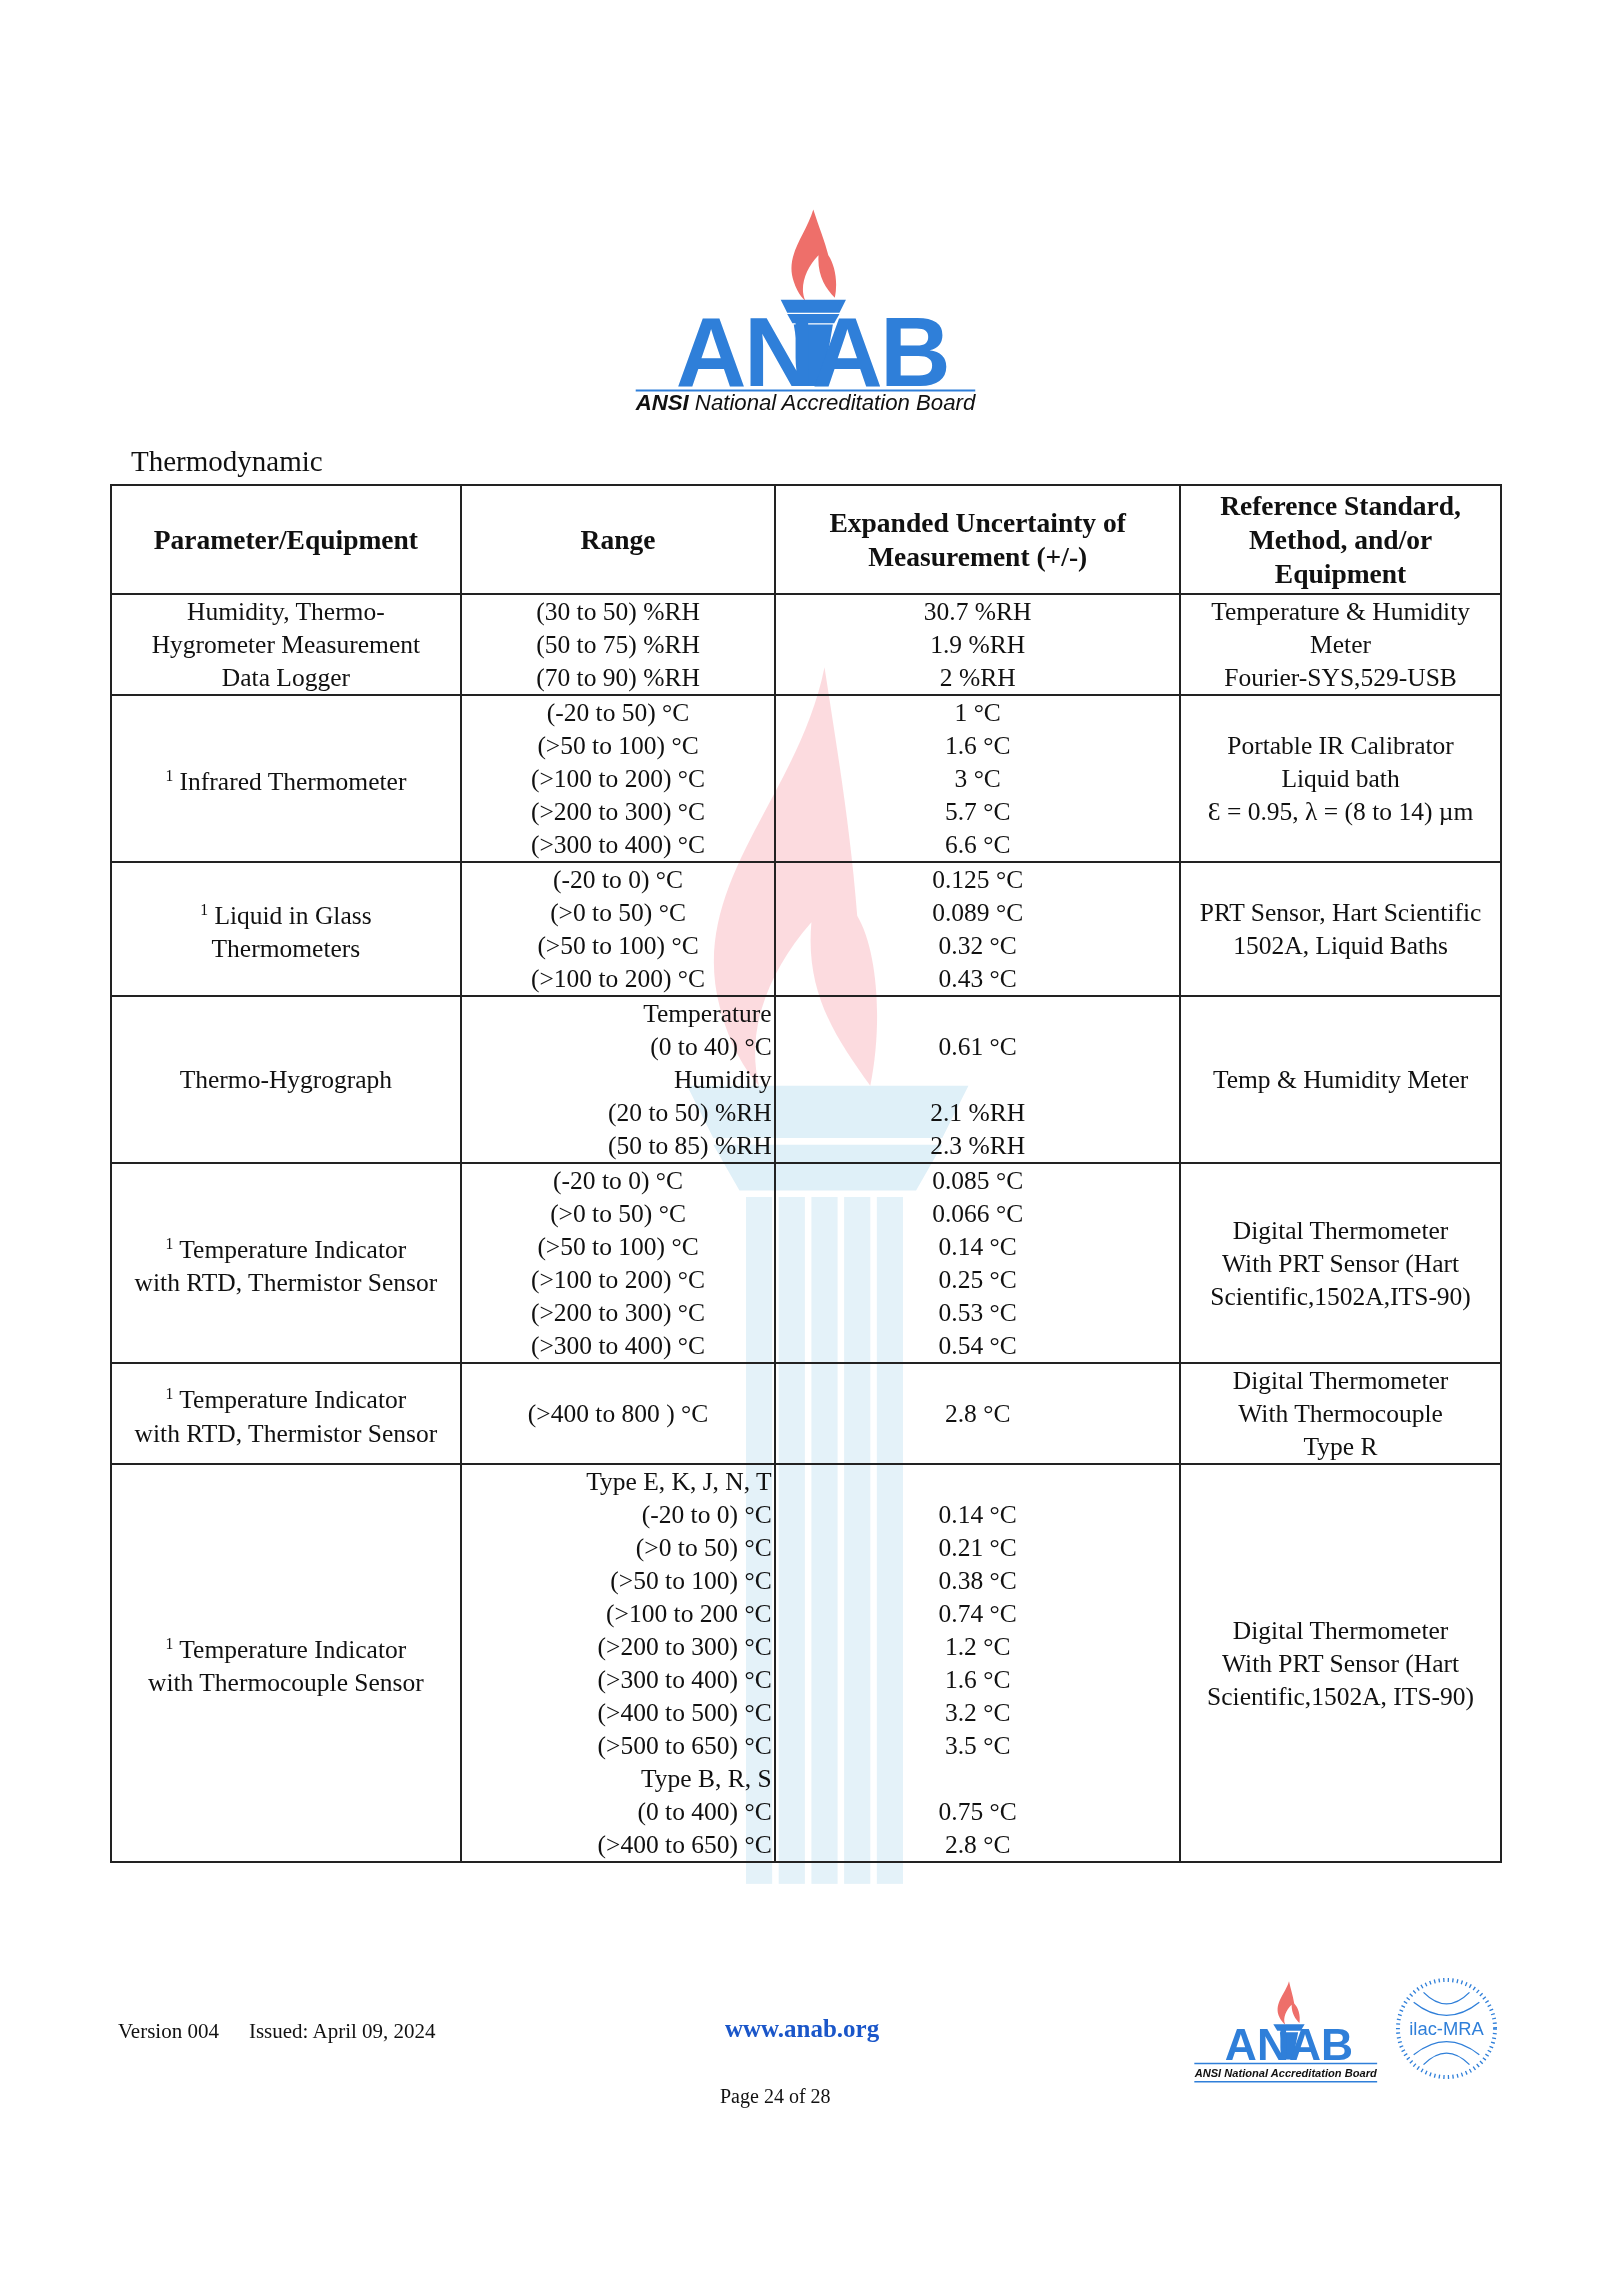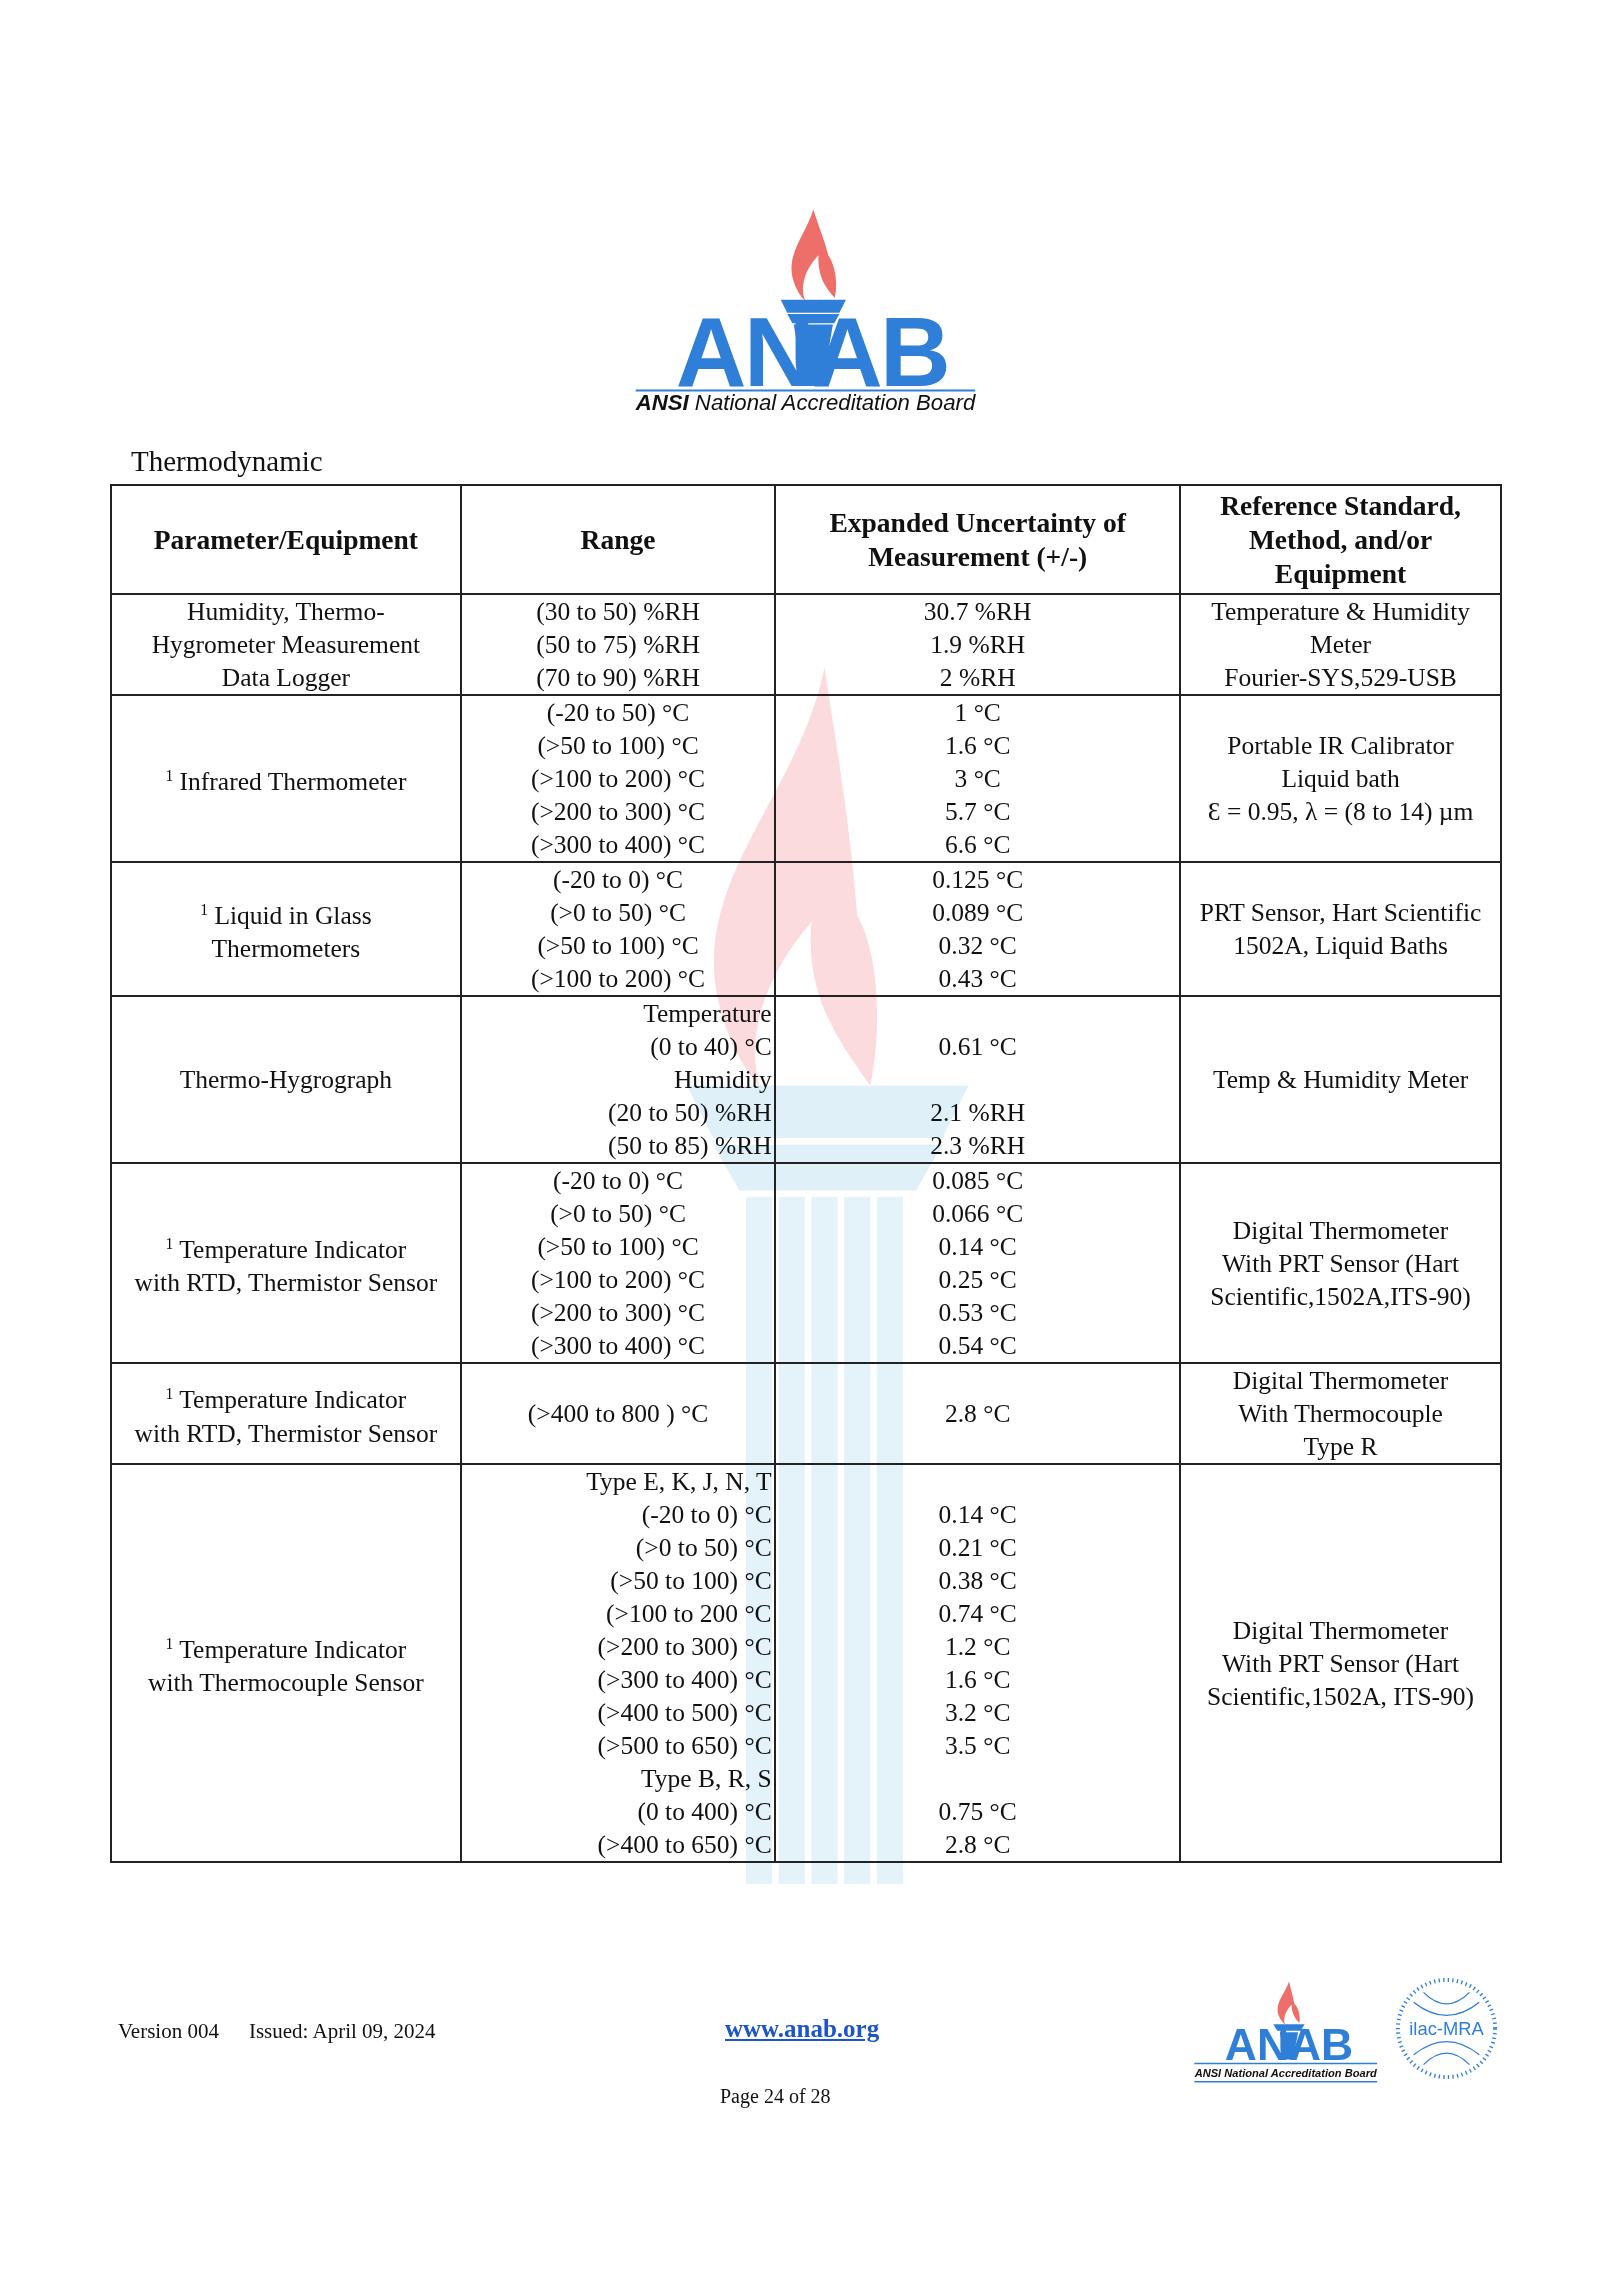--- a/index.html
+++ b/index.html
@@ -14,21 +14,21 @@
   table.scope th { font-weight:bold; font-size:27.5px; line-height:34px; height:107px; }
   col.c1 { width:350px; } col.c2 { width:315px; } col.c3 { width:406px; } col.c4 { width:321px; }
   .lines div { white-space:nowrap; }
   .left-block { text-align:left; }
   .left-block .hdr { text-align:right; padding-left:3.9px; }
   .left-block .sub { text-align:right; }
   .blank { height:33px; }
   sup { font-size:15.7px; vertical-align:9.2px; }
   .footer-left { position:absolute; left:118px; top:2019px; font-size:21px; }
   .footer-left span + span { margin-left:30px; }
-  .footer-url { position:absolute; left:725px; top:2015px; font-size:25px; font-weight:bold; color:#1a56c9; text-decoration:underline; }
+  .footer-url { position:absolute; left:725px; top:2015px; font-size:25px; font-weight:bold; color:#1a56c9; }
   .footer-page { position:absolute; left:720px; top:2085px; font-size:20px; }
   .logo-small { position:absolute; left:1191px; top:1976px; width:196px; height:111px; }
   .ilac { position:absolute; left:1394px; top:1976px; width:105px; height:105px; }
 </style>
 </head>
 <body>
 
 <svg class="logo-top" viewBox="0 0 620 340">
   <g>
     <path d="M312 30 C 300 70, 268 100, 282 140 C 288 160, 300 170, 300 170 C 290 150, 300 120, 320 100 C 318 130, 330 150, 345 165 C 350 140, 345 115, 335 100 C 330 80, 320 55, 312 30 Z" fill="#ee6f6a"></path>

